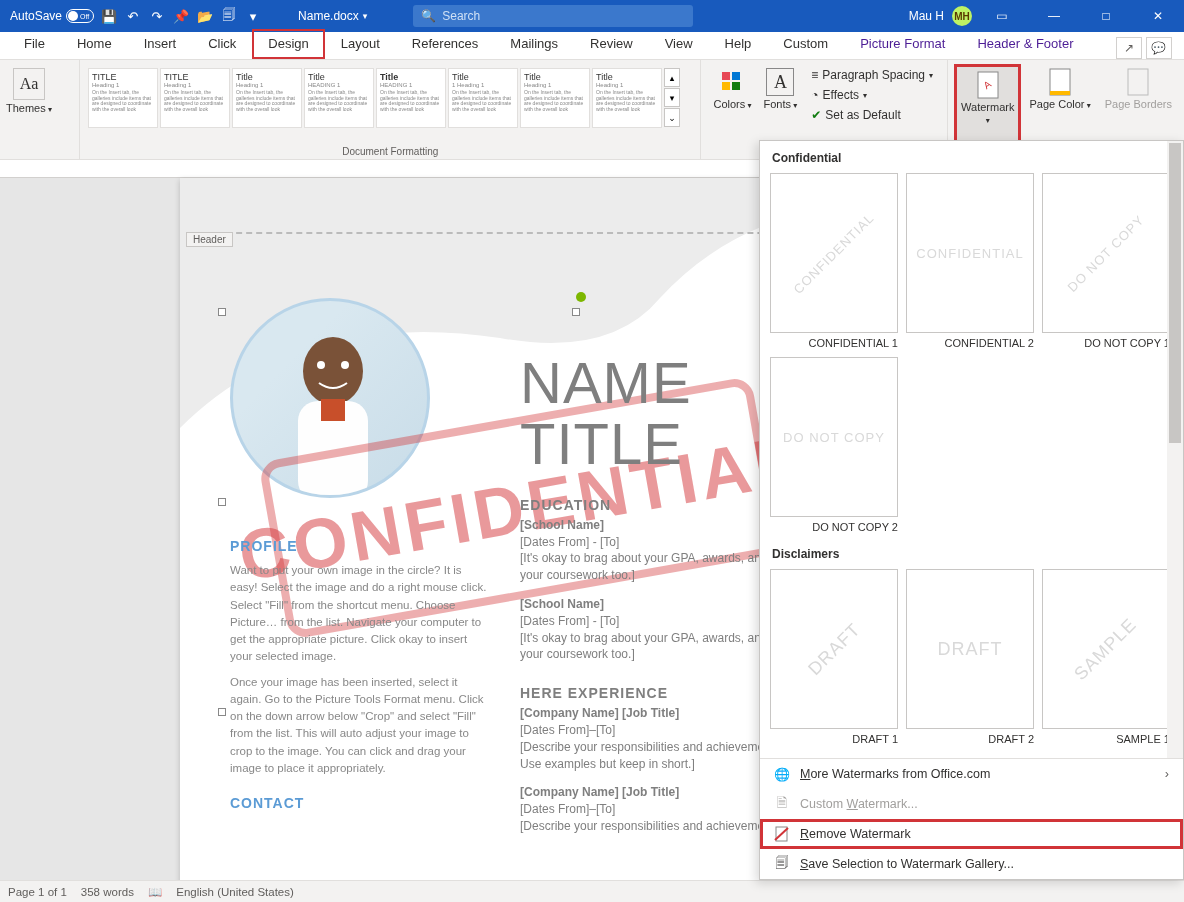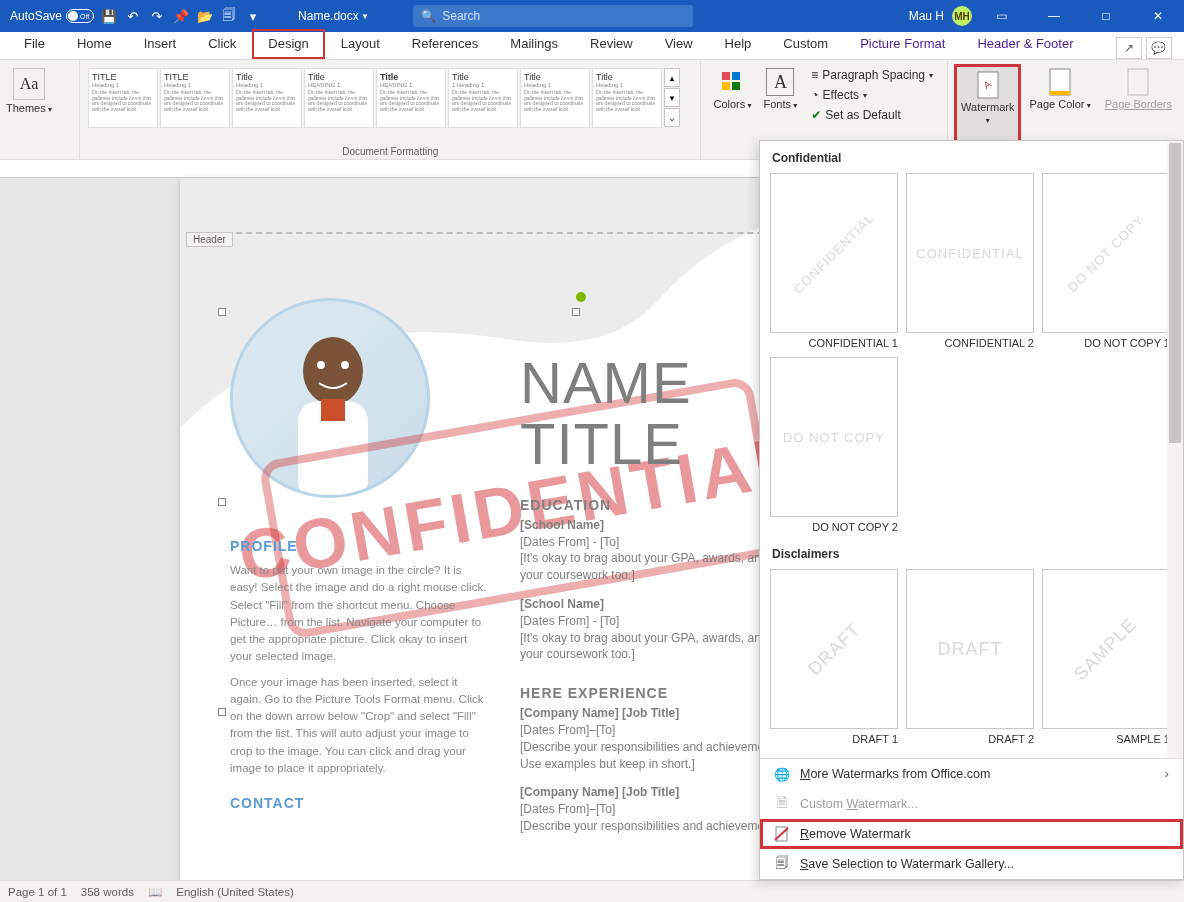--- a/index.html
+++ b/index.html
@@ -251,21 +251,21 @@
     </div>
     <div class="vbtn">
       <div class="ic">
           <svg width="26" height="30">
             <rect x="3" y="2" width="20" height="26" fill="#fff" stroke="#888"></rect>
             <rect x="3" y="24" width="20" height="4" fill="#ffb900"></rect>
           </svg>
         </div>
       <span>Page Color</span><span style="font-size:8px;"> ▾</span>
     </div>
-    <div class="vbtn" style="color:#a19f9d;text-decoration:underline;">
+    <div class="vbtn" style="color:#a19f9d;">
       <div class="ic">
           <svg width="26" height="30">
             <rect x="3" y="2" width="20" height="26" fill="none" stroke="#bbb"></rect>
           </svg>
         </div>
       <span>Page Borders</span>
     </div>
   </div>
 </div>
 

